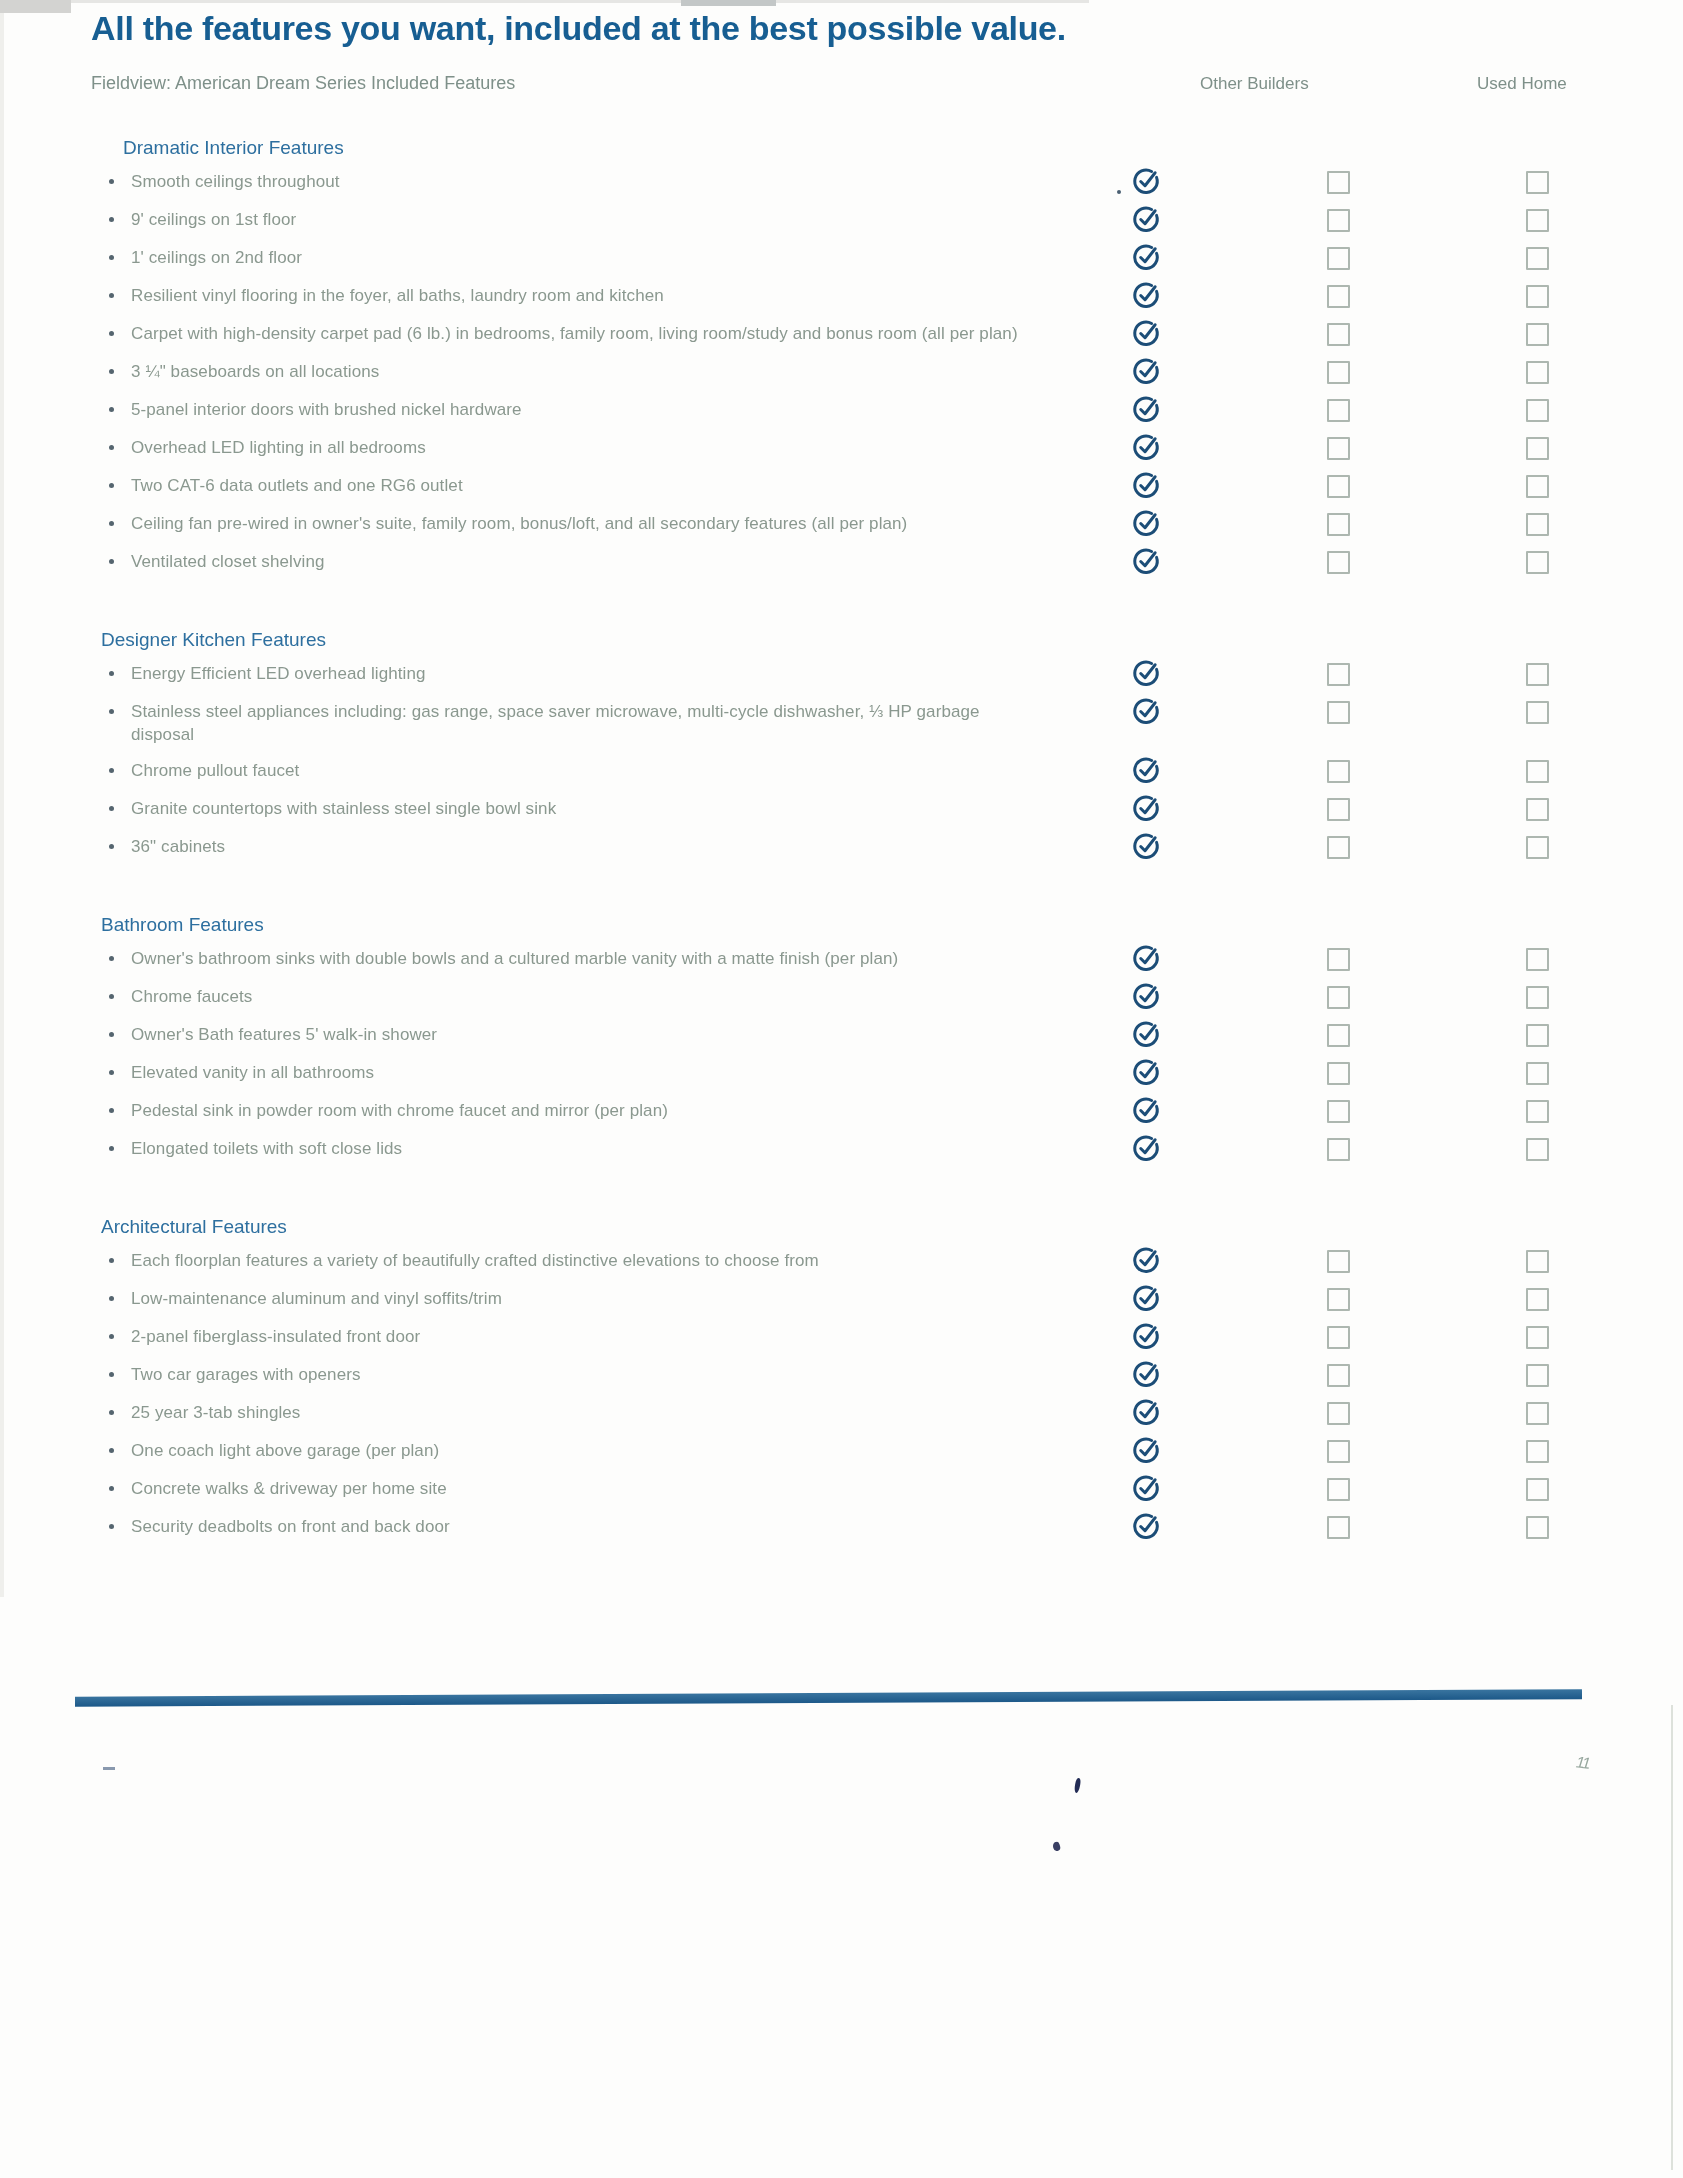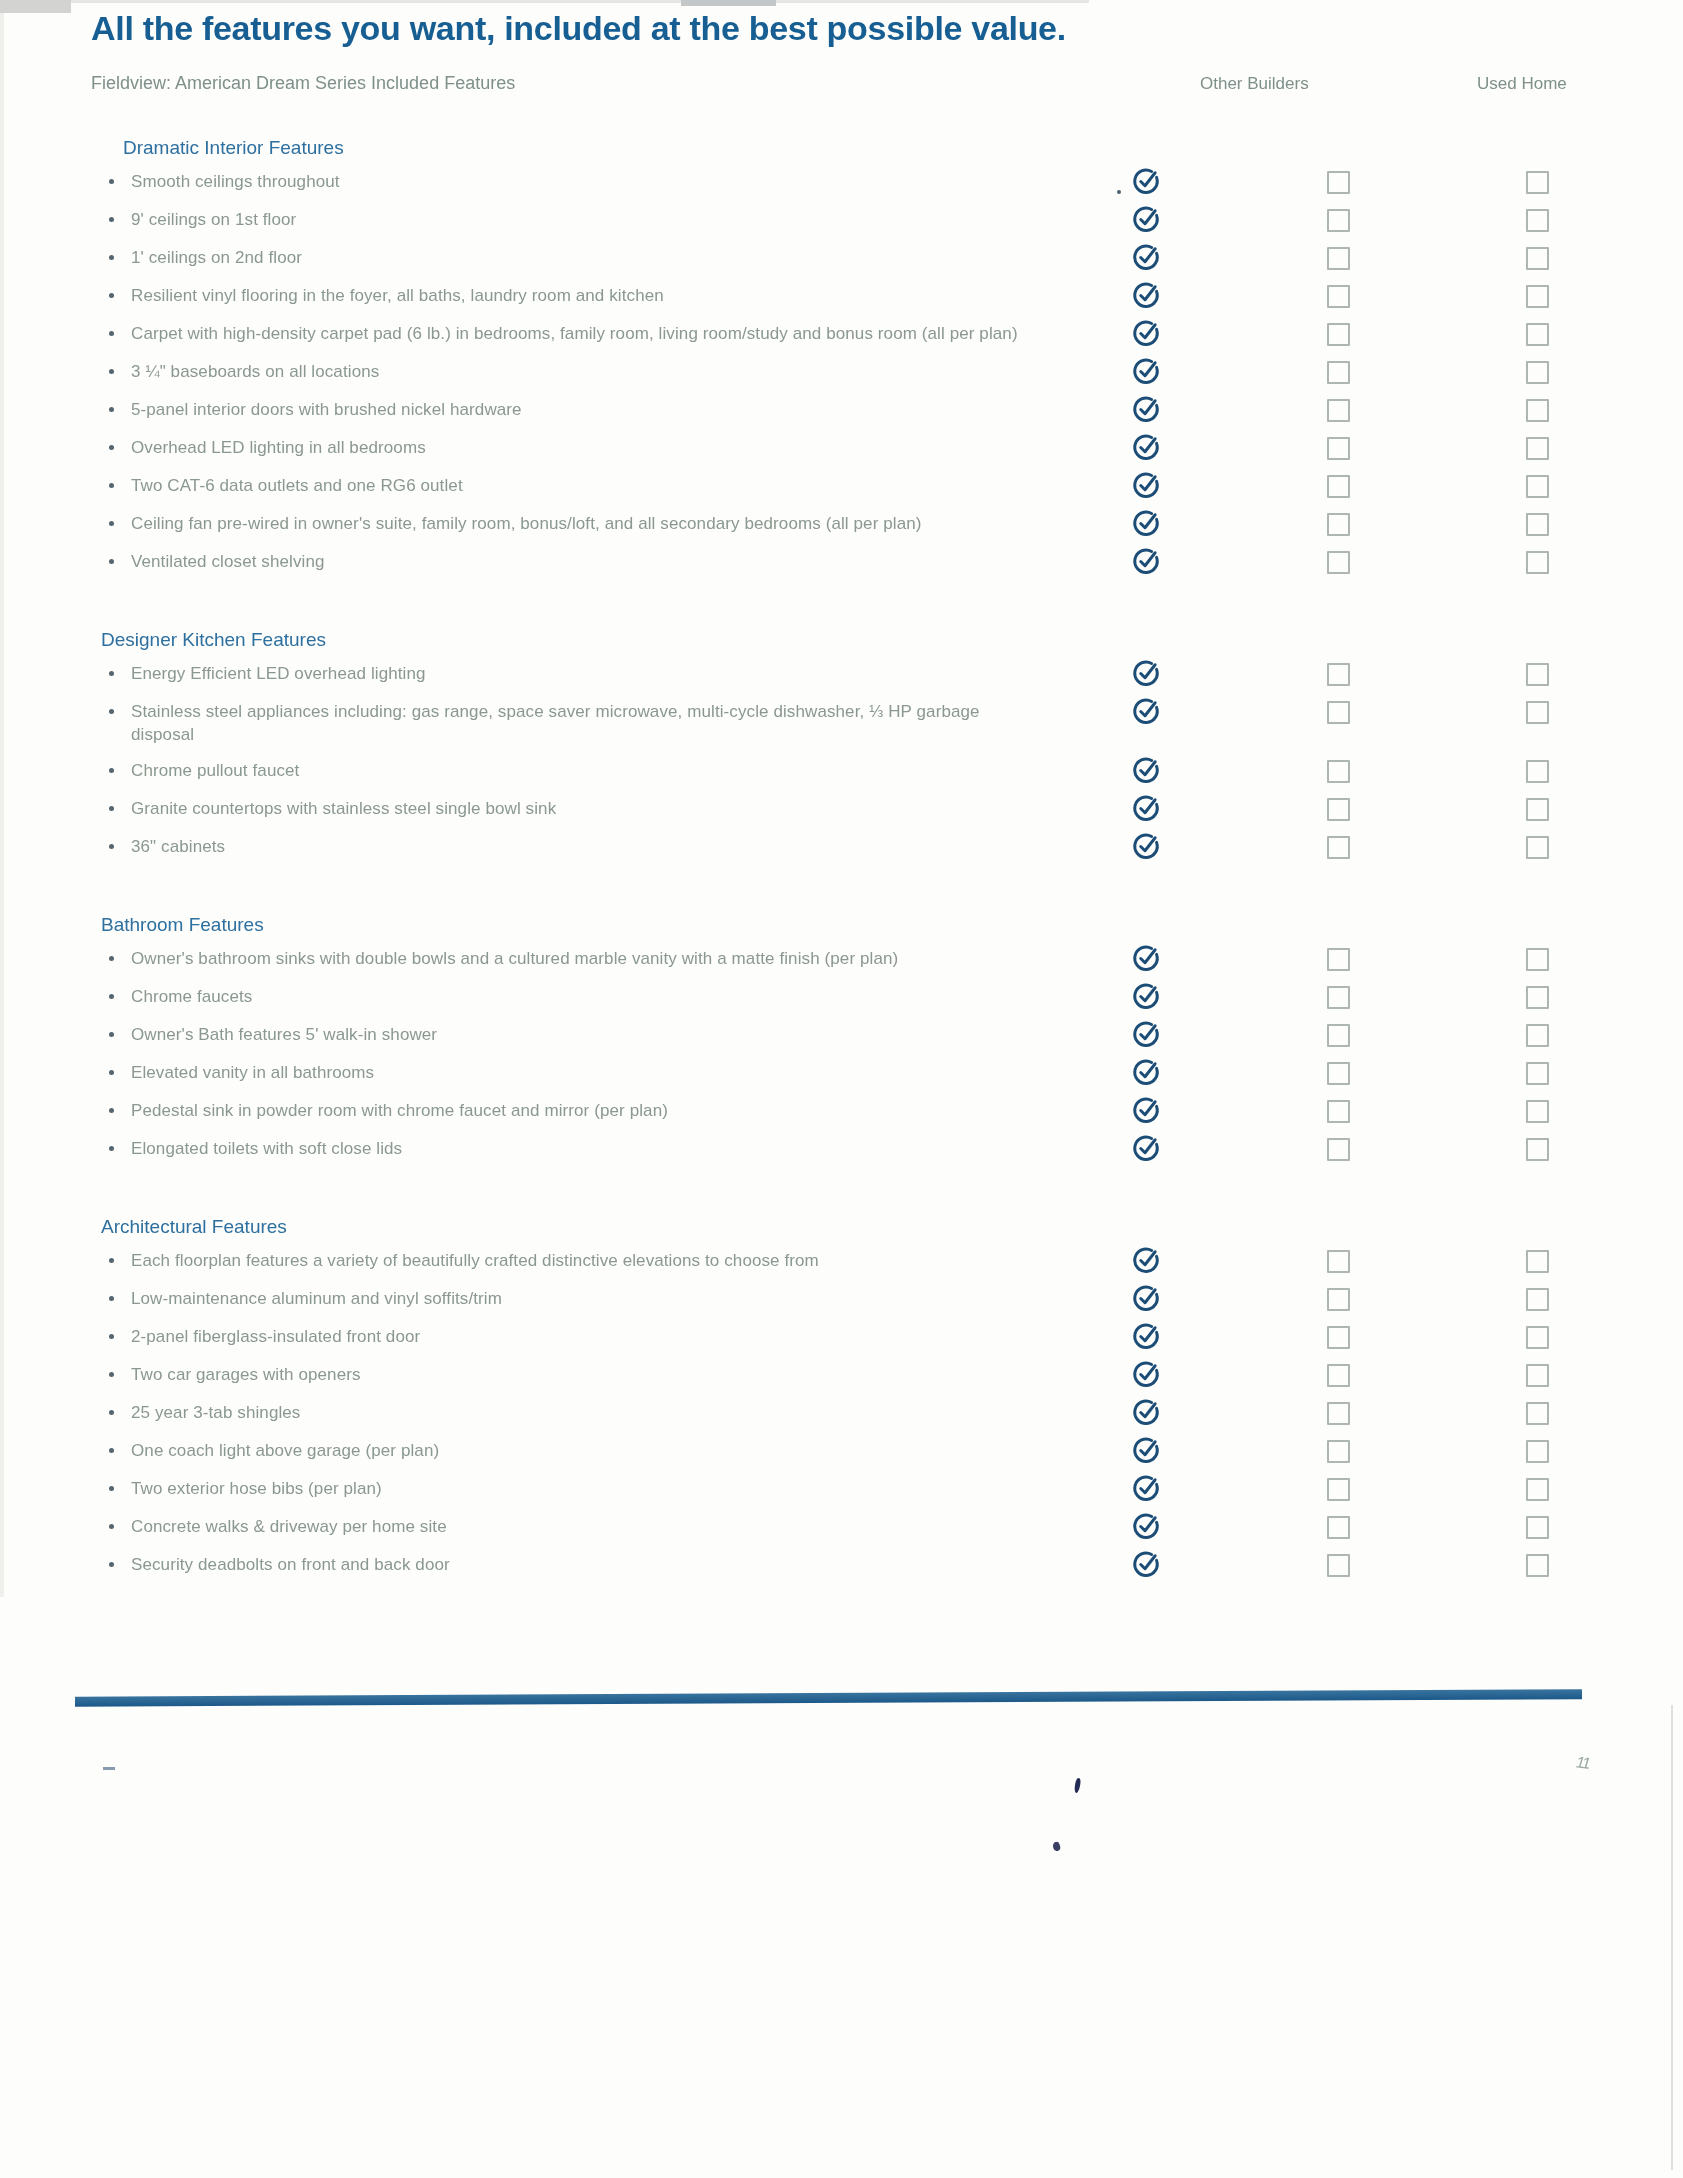--- a/index.html
+++ b/index.html
@@ -265,21 +265,21 @@
     <div class="cell-box">
       <span class="checkbox"></span>
     </div>
     <div class="cell-box">
       <span class="checkbox"></span>
     </div>
   </div>
           <div class="row">
     <div class="cell-text">
       <span class="bullet"></span>
-      <span class="itext">Ceiling fan pre-wired in owner's suite, family room, bonus/loft, and all secondary bedrooms (all per plan)</span>
+      <span class="itext">Ceiling fan pre-wired in owner's suite, family room, bonus/loft, and all secondary features (all per plan)</span>
     </div>
     <div class="cell-check">
       <svg width="30" height="30" viewBox="0 0 24 24" fill="none">
         <path d="M 20.46 9.92 A 9 9 0 1 1 16.5 5.21" stroke="#1c4d77" stroke-width="2.4" stroke-linecap="round" fill="none"></path>
         <path d="M 7.8 13.2 L 11.2 16.6 L 19.3 6.2" stroke="#1c4d77" stroke-width="2.4" stroke-linecap="round" stroke-linejoin="round" fill="none"></path>
       </svg>
     </div>
     <div class="cell-box">
       <span class="checkbox"></span>
     </div>
@@ -608,38 +608,20 @@
       <span class="checkbox"></span>
     </div>
     <div class="cell-box">
       <span class="checkbox"></span>
     </div>
   </div>
           <div class="row">
     <div class="cell-text">
       <span class="bullet"></span>
       <span class="itext">One coach light above garage (per plan)</span>
-    </div>
-    <div class="cell-check">
-      <svg width="30" height="30" viewBox="0 0 24 24" fill="none">
-        <path d="M 20.46 9.92 A 9 9 0 1 1 16.5 5.21" stroke="#1c4d77" stroke-width="2.4" stroke-linecap="round" fill="none"></path>
-        <path d="M 7.8 13.2 L 11.2 16.6 L 19.3 6.2" stroke="#1c4d77" stroke-width="2.4" stroke-linecap="round" stroke-linejoin="round" fill="none"></path>
-      </svg>
-    </div>
-    <div class="cell-box">
-      <span class="checkbox"></span>
-    </div>
-    <div class="cell-box">
-      <span class="checkbox"></span>
-    </div>
-  </div>
-          <div class="row">
-    <div class="cell-text">
-      <span class="bullet"></span>
-      <span class="itext">Two exterior hose bibs (per plan)</span>
     </div>
     <div class="cell-check">
       <svg width="30" height="30" viewBox="0 0 24 24" fill="none">
         <path d="M 20.46 9.92 A 9 9 0 1 1 16.5 5.21" stroke="#1c4d77" stroke-width="2.4" stroke-linecap="round" fill="none"></path>
         <path d="M 7.8 13.2 L 11.2 16.6 L 19.3 6.2" stroke="#1c4d77" stroke-width="2.4" stroke-linecap="round" stroke-linejoin="round" fill="none"></path>
       </svg>
     </div>
     <div class="cell-box">
       <span class="checkbox"></span>
     </div>

